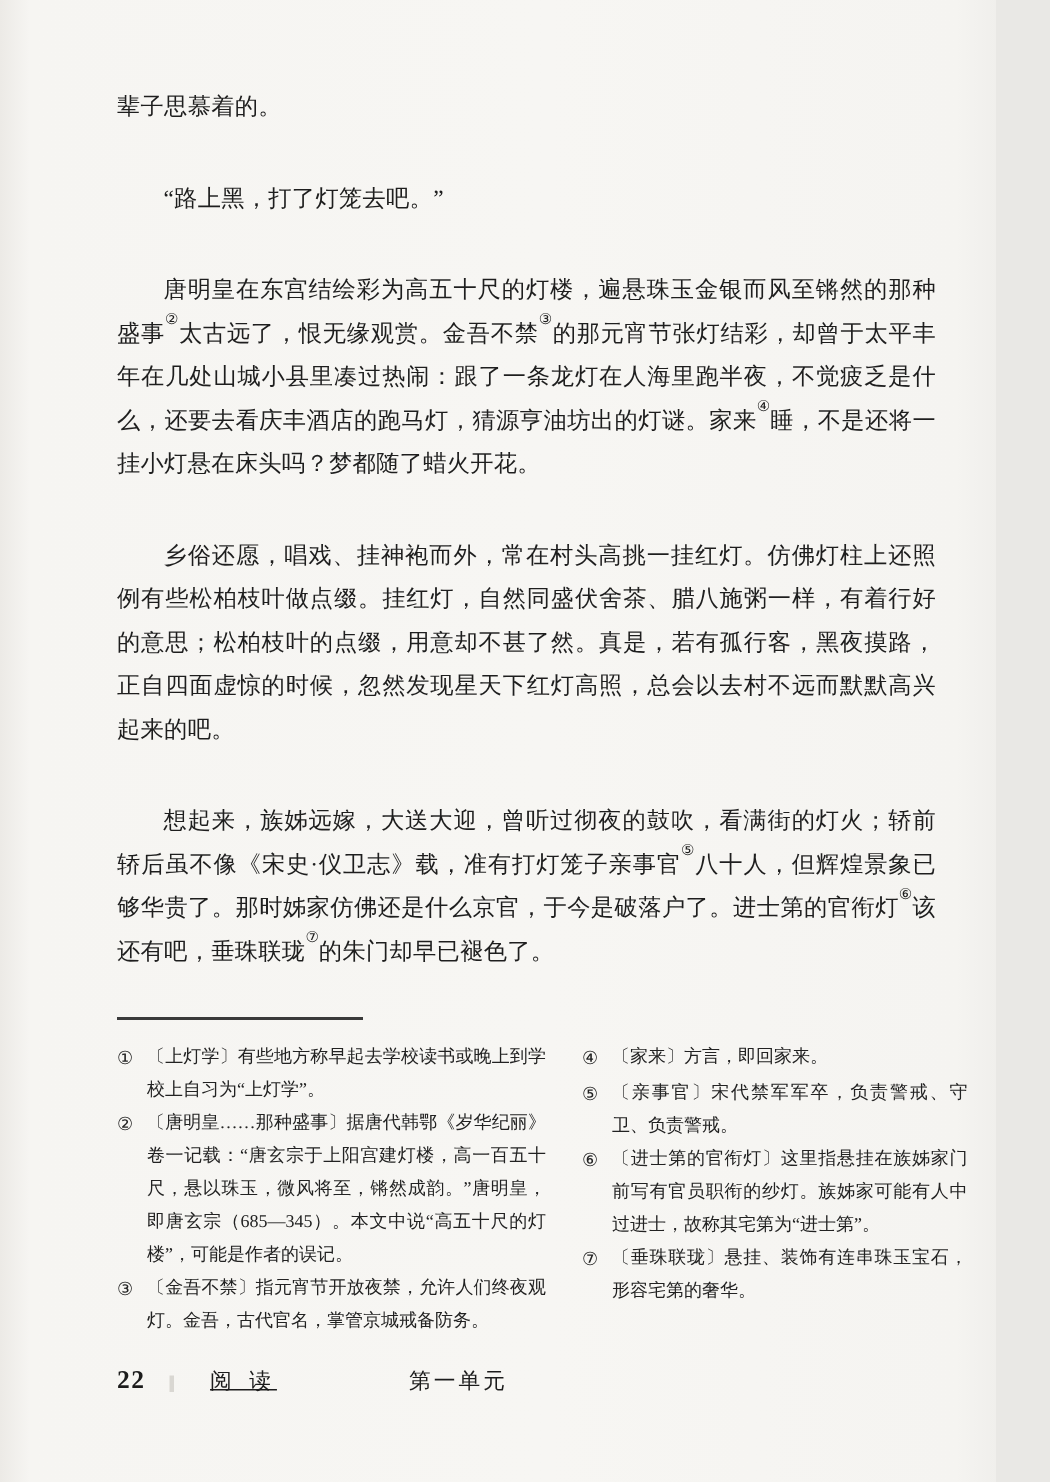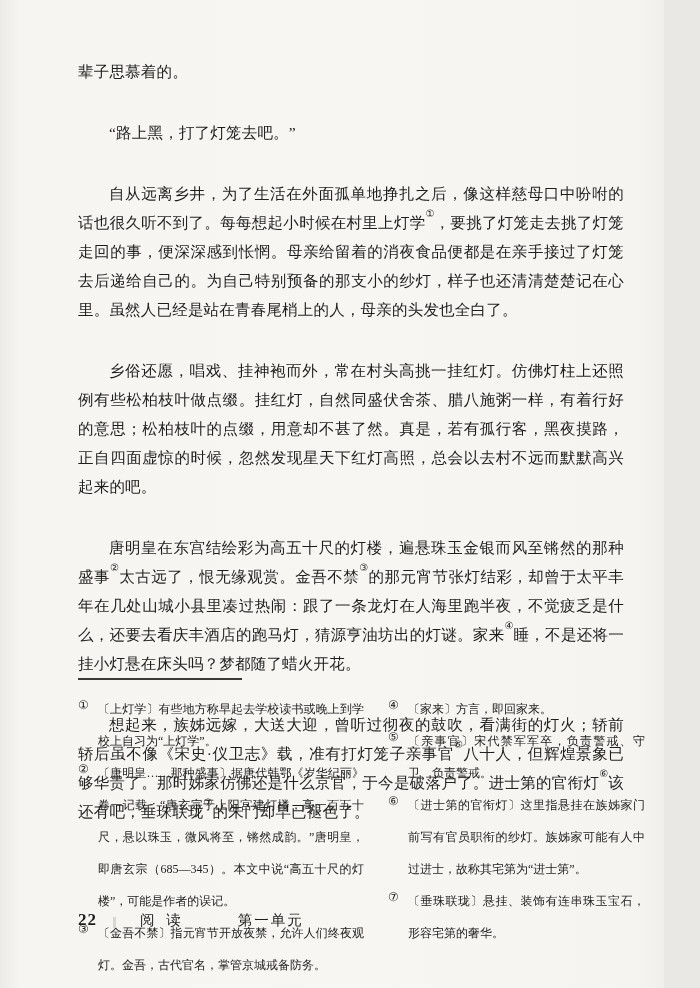--- a/index.html
+++ b/index.html
@@ -62,21 +62,21 @@
   .fn-marker {
     flex-shrink: 0;
     width: 20px;
     font-size: 12px;
     line-height: 24px;
     color: #222;
   }
   .fn-text {
     flex: 1;
     font-size: 12px;
-    line-height: 32px;
+    line-height: 22px;
     text-align: justify;
     color: #222;
   }
   
   .footer {
     position: absolute;
     top: 910px;
     left: 78px;
     right: 55px;
     display: flex;
@@ -93,39 +93,39 @@
     height: 11px;
     background: #d9d7d2;
     margin-left: 16px;
     margin-top: 4px;
   }
   .section-label {
     margin-left: 24px;
     font-size: 14.5px;
     letter-spacing: 4px;
     color: #1c1c1c;
+    text-decoration: underline;
   }
   .unit-label {
-    margin-left: 53px;
+    margin-left: 88px;
     font-size: 14.5px;
     letter-spacing: 2px;
     color: #1c1c1c;
   }
 </style>
 </head>
 <body>
 
 <div class="page">
 
   <div class="article">
     <p class="para">辈子思慕着的。</p>
     <p class="para indent">“路上黑，打了灯笼去吧。”</p>
-    <p class="para indent">自从远离乡井，为了生活在外面孤单地挣扎之后，像这样慈母口中吩咐的话也很久听不到了。每每想起小时候在村里上灯学<sup class="ref">①</sup>，要挑了灯笼走去挑了灯笼走回的事，便深深感到怅惘。母亲给留着的消夜食品便都是在亲手接过了灯笼去后递给自己的。为自己特别预备的那支小的纱灯，样子也还清清楚楚记在心里。虽然人已经是站在青春尾梢上的人，母亲的头发也全白了。</p>
+    <p class="para indent">唐明皇在东宫结绘彩为高五十尺的灯楼，遍悬珠玉金银而风至锵然的那种盛事<sup class="ref">②</sup>太古远了，恨无缘观赏。金吾不禁<sup class="ref">③</sup>的那元宵节张灯结彩，却曾于太平丰年在几处山城小县里凑过热闹：跟了一条龙灯在人海里跑半夜，不觉疲乏是什么，还要去看庆丰酒店的跑马灯，猜源亨油坊出的灯谜。家来<sup class="ref">④</sup>睡，不是还将一挂小灯悬在床头吗？梦都随了蜡火开花。</p>
     <p class="para indent">乡俗还愿，唱戏、挂神袍而外，常在村头高挑一挂红灯。仿佛灯柱上还照例有些松柏枝叶做点缀。挂红灯，自然同盛伏舍茶、腊八施粥一样，有着行好的意思；松柏枝叶的点缀，用意却不甚了然。真是，若有孤行客，黑夜摸路，正自四面虚惊的时候，忽然发现星天下红灯高照，总会以去村不远而默默高兴起来的吧。</p>
-    <p class="para indent">唐明皇在东宫结绘彩为高五十尺的灯楼，遍悬珠玉金银而风至锵然的那种盛事<sup class="ref">②</sup>太古远了，恨无缘观赏。金吾不禁<sup class="ref">③</sup>的那元宵节张灯结彩，却曾于太平丰年在几处山城小县里凑过热闹：跟了一条龙灯在人海里跑半夜，不觉疲乏是什么，还要去看庆丰酒店的跑马灯，猜源亨油坊出的灯谜。家来<sup class="ref">④</sup>睡，不是还将一挂小灯悬在床头吗？梦都随了蜡火开花。</p>
     <p class="para indent">想起来，族姊远嫁，大送大迎，曾听过彻夜的鼓吹，看满街的灯火；轿前轿后虽不像《宋史·仪卫志》载，准有打灯笼子亲事官<sup class="ref">⑤</sup>八十人，但辉煌景象已够华贵了。那时姊家仿佛还是什么京官，于今是破落户了。进士第的官衔灯<sup class="ref">⑥</sup>该还有吧，垂珠联珑<sup class="ref">⑦</sup>的朱门却早已褪色了。</p>
   </div>
 
   <div class="fn-separator"></div>
 
   <div class="footnotes">
     <div class="fn-col fn-col-left">
       <div class="fn-item">
         <span class="fn-marker">①</span>
         <span class="fn-text">〔上灯学〕有些地方称早起去学校读书或晚上到学校上自习为“上灯学”。</span>

